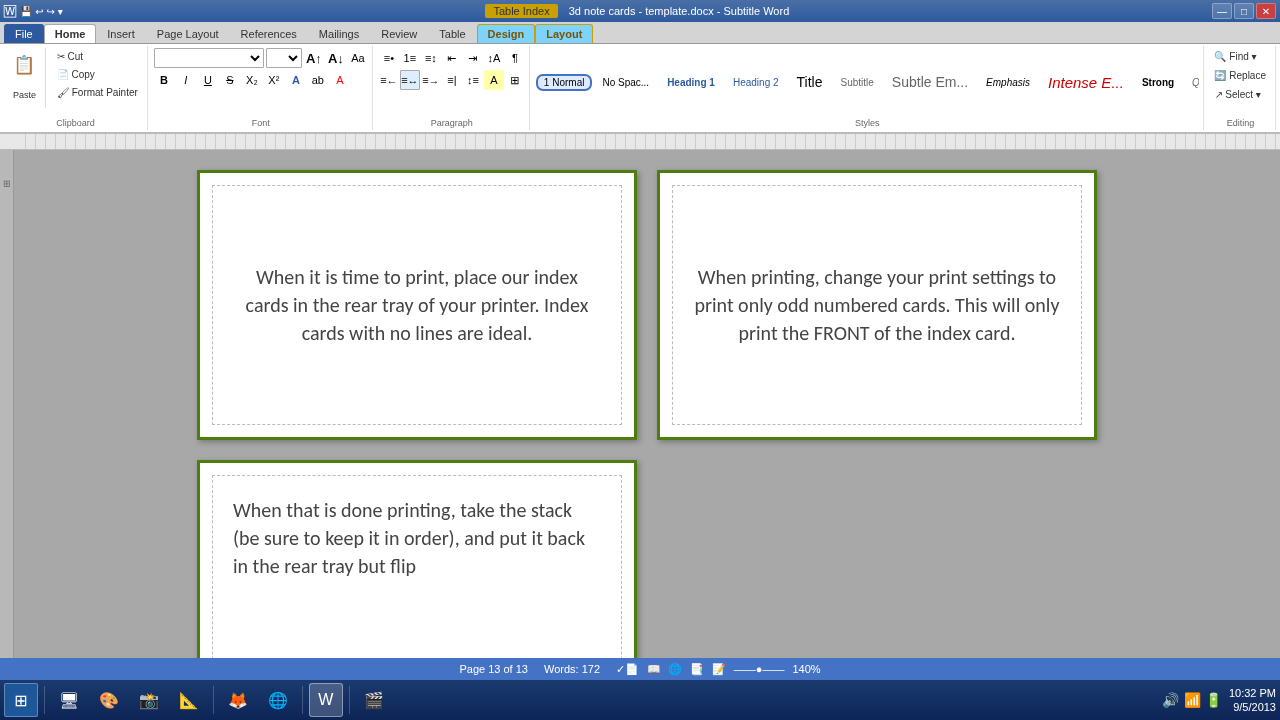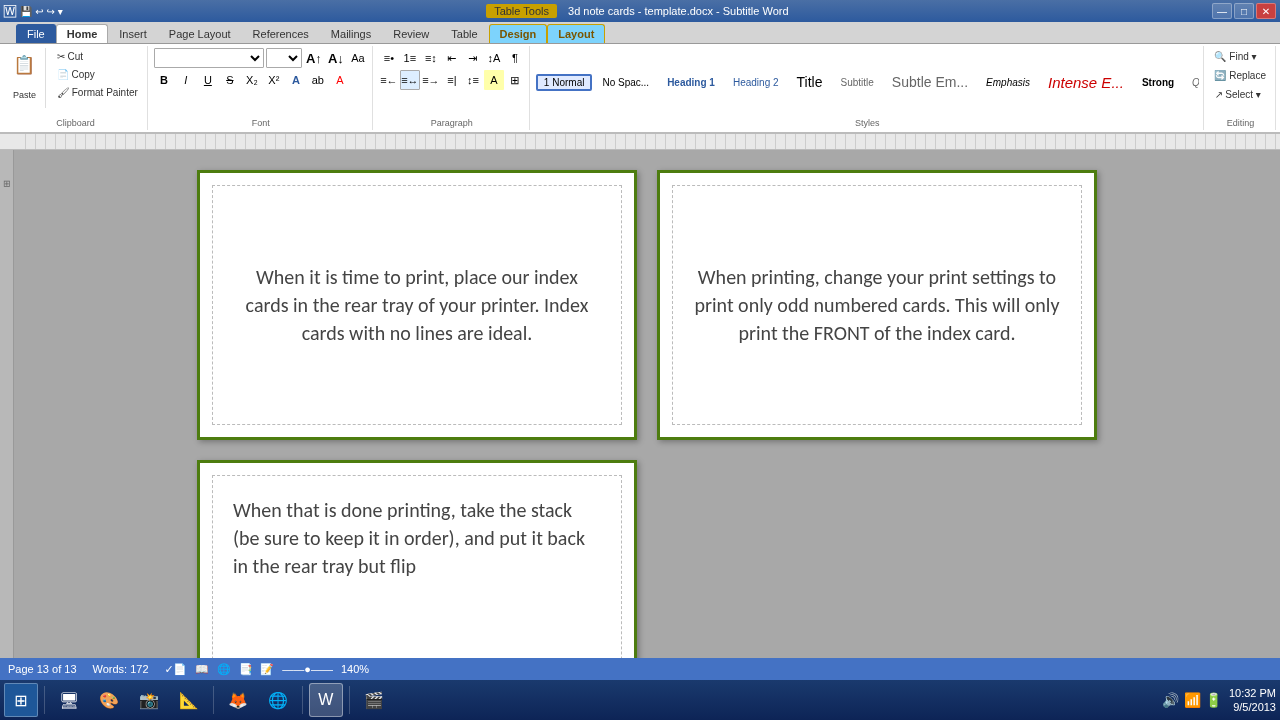--- a/index.html
+++ b/index.html
@@ -21,21 +21,21 @@
     .title-bar-controls { display: flex; gap: 2px; }
     .title-btn { width: 20px; height: 16px; display: flex; align-items: center; justify-content: center; font-size: 10px; cursor: pointer; border: 1px solid rgba(255,255,255,0.3); border-radius: 2px; background: rgba(255,255,255,0.15); color: white; }
     .title-btn.close { background: #c84040; }
 
     
     .ribbon-tabs {
       background: #d4d4d4;
       height: 22px;
       display: flex;
       align-items: flex-end;
-      padding-left: 16px;
+      padding-left: 4px;
       border-bottom: 1px solid #999;
     }
     .ribbon-tab {
       padding: 2px 10px;
       font-size: 11px;
       cursor: pointer;
       border: 1px solid transparent;
       border-bottom: none;
       border-radius: 3px 3px 0 0;
       background: transparent;
@@ -87,21 +87,21 @@
     .format-select {
       height: 20px; font-size: 11px; border: 1px solid #aaa; border-radius: 1px; padding: 0 2px; background: white;
     }
     .format-btn {
       width: 20px; height: 20px; display: flex; align-items: center; justify-content: center;
       border: 1px solid transparent; cursor: pointer; font-size: 11px; border-radius: 1px;
       background: transparent;
     }
     .style-pill {
       border: 2px solid transparent; padding: 1px 6px; font-size: 10px; cursor: pointer;
-      border-radius: 2px; white-space: nowrap;
+      border-radius: 7px; white-space: nowrap;
     }
     .style-pill.active { border-color: #4472c4; background: #e8f0ff; }
 
     
     .ruler {
       height: 16px;
       background: #e8e8e8;
       border-bottom: 1px solid #bbb;
       position: relative;
       display: flex;
@@ -163,21 +163,21 @@
     .doc-area::-webkit-scrollbar { width: 14px; }
     .doc-area::-webkit-scrollbar-track { background: #d0d0d0; }
     .doc-area::-webkit-scrollbar-thumb { background: #999; border: 1px solid #888; border-radius: 2px; }
 
     
     .status-bar {
       background: #4472c4;
       height: 22px;
       display: flex;
       align-items: center;
-      justify-content: flex-start;
+      justify-content: center;
       padding: 4px 8px;
       color: white;
       font-size: 11px;
     }
     .status-left { display: flex; gap: 16px; align-items: center; }
     .status-right { display: flex; gap: 8px; align-items: center; }
 
     
     .taskbar {
       background: linear-gradient(to bottom, #1a3a6e, #0d2456);
@@ -202,21 +202,21 @@
   </style>
 </head>
 <body>
 
 <div class="title-bar">
   <div class="title-bar-left">
     <span>🅆</span>
     <span style="font-size:10px;">💾 ↩ ↪ ▾</span>
   </div>
   <div class="title-bar-center">
-    <span style="background:#c8a000; color:#333; padding:1px 8px; border-radius:2px; margin-right:8px;">Table Tools</span>
+    <span style="background:#c8a000; color:#333; padding:1px 8px; border-radius:2px; margin-right:8px;">Table Index</span>
     <span>3d note cards - template.docx - Subtitle Word</span>
   </div>
   <div class="title-bar-controls">
     <div class="title-btn">—</div>
     <div class="title-btn">□</div>
     <div class="title-btn close">✕</div>
   </div>
 </div>
 
 <div class="ribbon-tabs">

